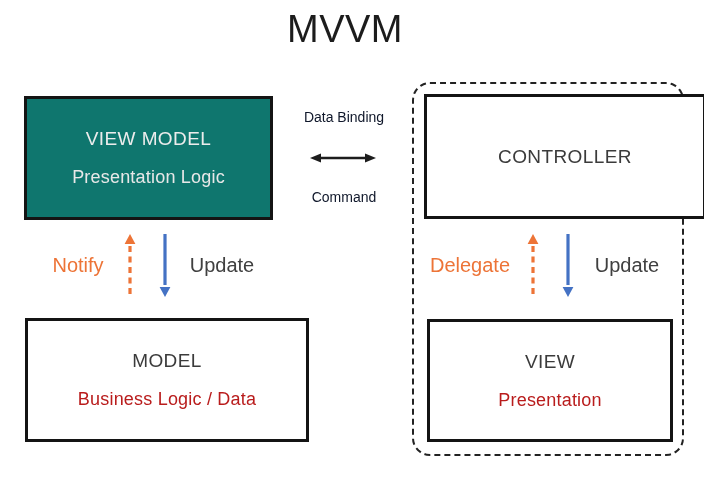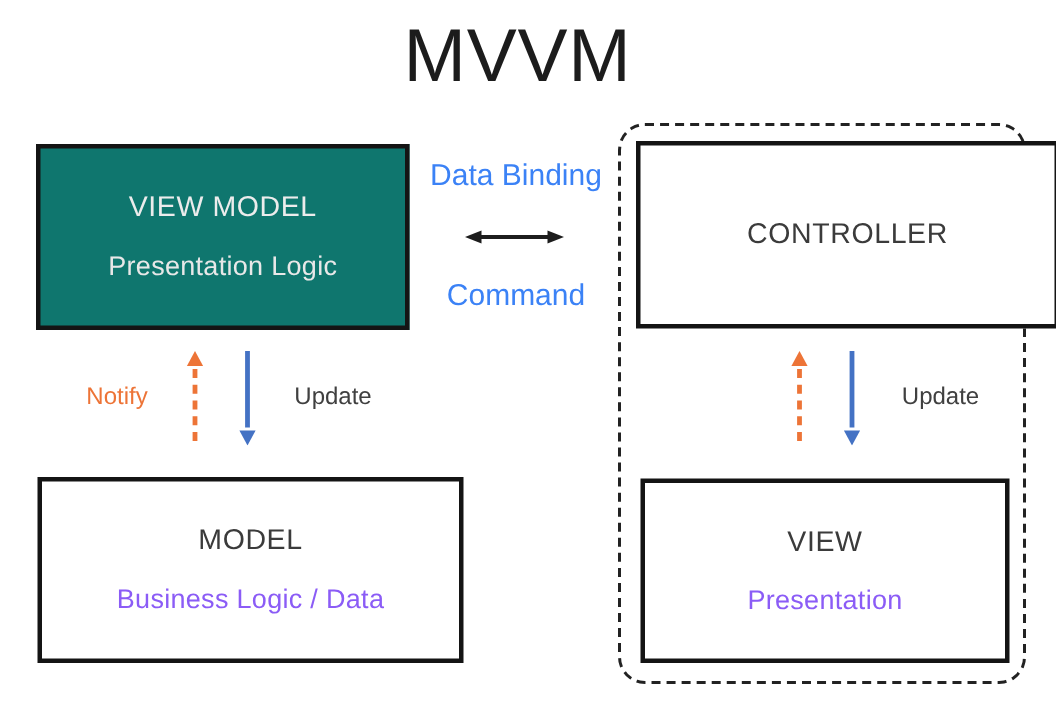--- a/index.html
+++ b/index.html
@@ -10,21 +10,21 @@
     background: #ffffff;
     font-family: "Liberation Sans", sans-serif;
     overflow: hidden;
   }
   .title {
     position: absolute;
     left: 0;
     top: 8px;
     width: 690px;
     text-align: center;
-    font-size: 50px;
+    font-size: 38px;
     color: #1c1c1c;
     letter-spacing: 0.5px;
   }
   .dashed-group {
     position: absolute;
     left: 412px;
     top: 82px;
     width: 272px;
     height: 374px;
     border: 2px dashed #222222;
@@ -41,48 +41,48 @@
     align-items: center;
     justify-content: center;
   }
   .box-title {
     font-size: 19px;
     color: #3b3b3b;
     letter-spacing: 0.4px;
   }
   .box-subtitle {
     font-size: 18px;
-    color: #8b5cf6;
+    color: #b91c1c;
     margin-top: 17px;
     letter-spacing: 0.2px;
   }
   #viewmodel-box { left: 24px;  top: 96px;  width: 249px; height: 124px; background: #0f766e; }
   #viewmodel-box .box-title    { color: #ECECEC; }
   #viewmodel-box .box-subtitle { color: #E8E8E8; }
   #model-box      { left: 25px;  top: 318px; width: 284px; height: 124px; }
   #controller-box { left: 424px; top: 94px;  width: 282px; height: 125px; }
   #view-box       { left: 427px; top: 319px; width: 246px; height: 123px; }
 
   .mid-label {
     position: absolute;
     width: 136px;
     text-align: center;
-    font-size: 20px;
-    color: #3b82f6;
+    font-size: 14px;
+    color: #0f172a;
     line-height: 22px;
   }
   #data-binding-label { left: 276px; top: 106px; }
   #command-label      { left: 276px; top: 186px; }
   #bidirectional-arrow { position: absolute; left: 310px; top: 151px; }
 
   .arrow-label {
     position: absolute;
     width: 84px;
     text-align: center;
-    font-size: 16px;
+    font-size: 20px;
     line-height: 22px;
   }
   .arrow-label.orange { color: #ED7437; }
   .arrow-label.blue   { color: #404040; }
 
   #notify-label       { left: 36px;  top: 254px; }
   #left-update-label  { left: 180px; top: 254px; }
   #delegate-label     { left: 428px; top: 254px; }
   #right-update-label { left: 585px; top: 254px; }
 
@@ -132,20 +132,21 @@
   <svg class="v-arrow" id="notify-arrow" viewBox="0 0 14 63">
     <polygon points="7,0 1.6,10 12.4,10" fill="#ED7437"></polygon>
     <line x1="7" y1="12" x2="7" y2="63" stroke="#ED7437" stroke-width="3.2" stroke-dasharray="6 4.5"></line>
   </svg>
   <svg class="v-arrow" id="left-update-arrow" viewBox="0 0 14 63">
     <line x1="7" y1="0" x2="7" y2="51" stroke="#4472C4" stroke-width="3.2"></line>
     <polygon points="7,63 1.6,53 12.4,53" fill="#4472C4"></polygon>
   </svg>
   <div class="arrow-label blue" id="left-update-label" data-bind="left_arrows.down">Update</div>
 
+  <div class="arrow-label orange" id="delegate-label" data-bind="right_arrows.up">Delegate</div>
   <svg class="v-arrow" id="delegate-arrow" viewBox="0 0 14 63">
     <polygon points="7,0 1.6,10 12.4,10" fill="#ED7437"></polygon>
     <line x1="7" y1="12" x2="7" y2="63" stroke="#ED7437" stroke-width="3.2" stroke-dasharray="6 4.5"></line>
   </svg>
   <svg class="v-arrow" id="right-update-arrow" viewBox="0 0 14 63">
     <line x1="7" y1="0" x2="7" y2="51" stroke="#4472C4" stroke-width="3.2"></line>
     <polygon points="7,63 1.6,53 12.4,53" fill="#4472C4"></polygon>
   </svg>
   <div class="arrow-label blue" id="right-update-label" data-bind="right_arrows.down">Update</div>
 

